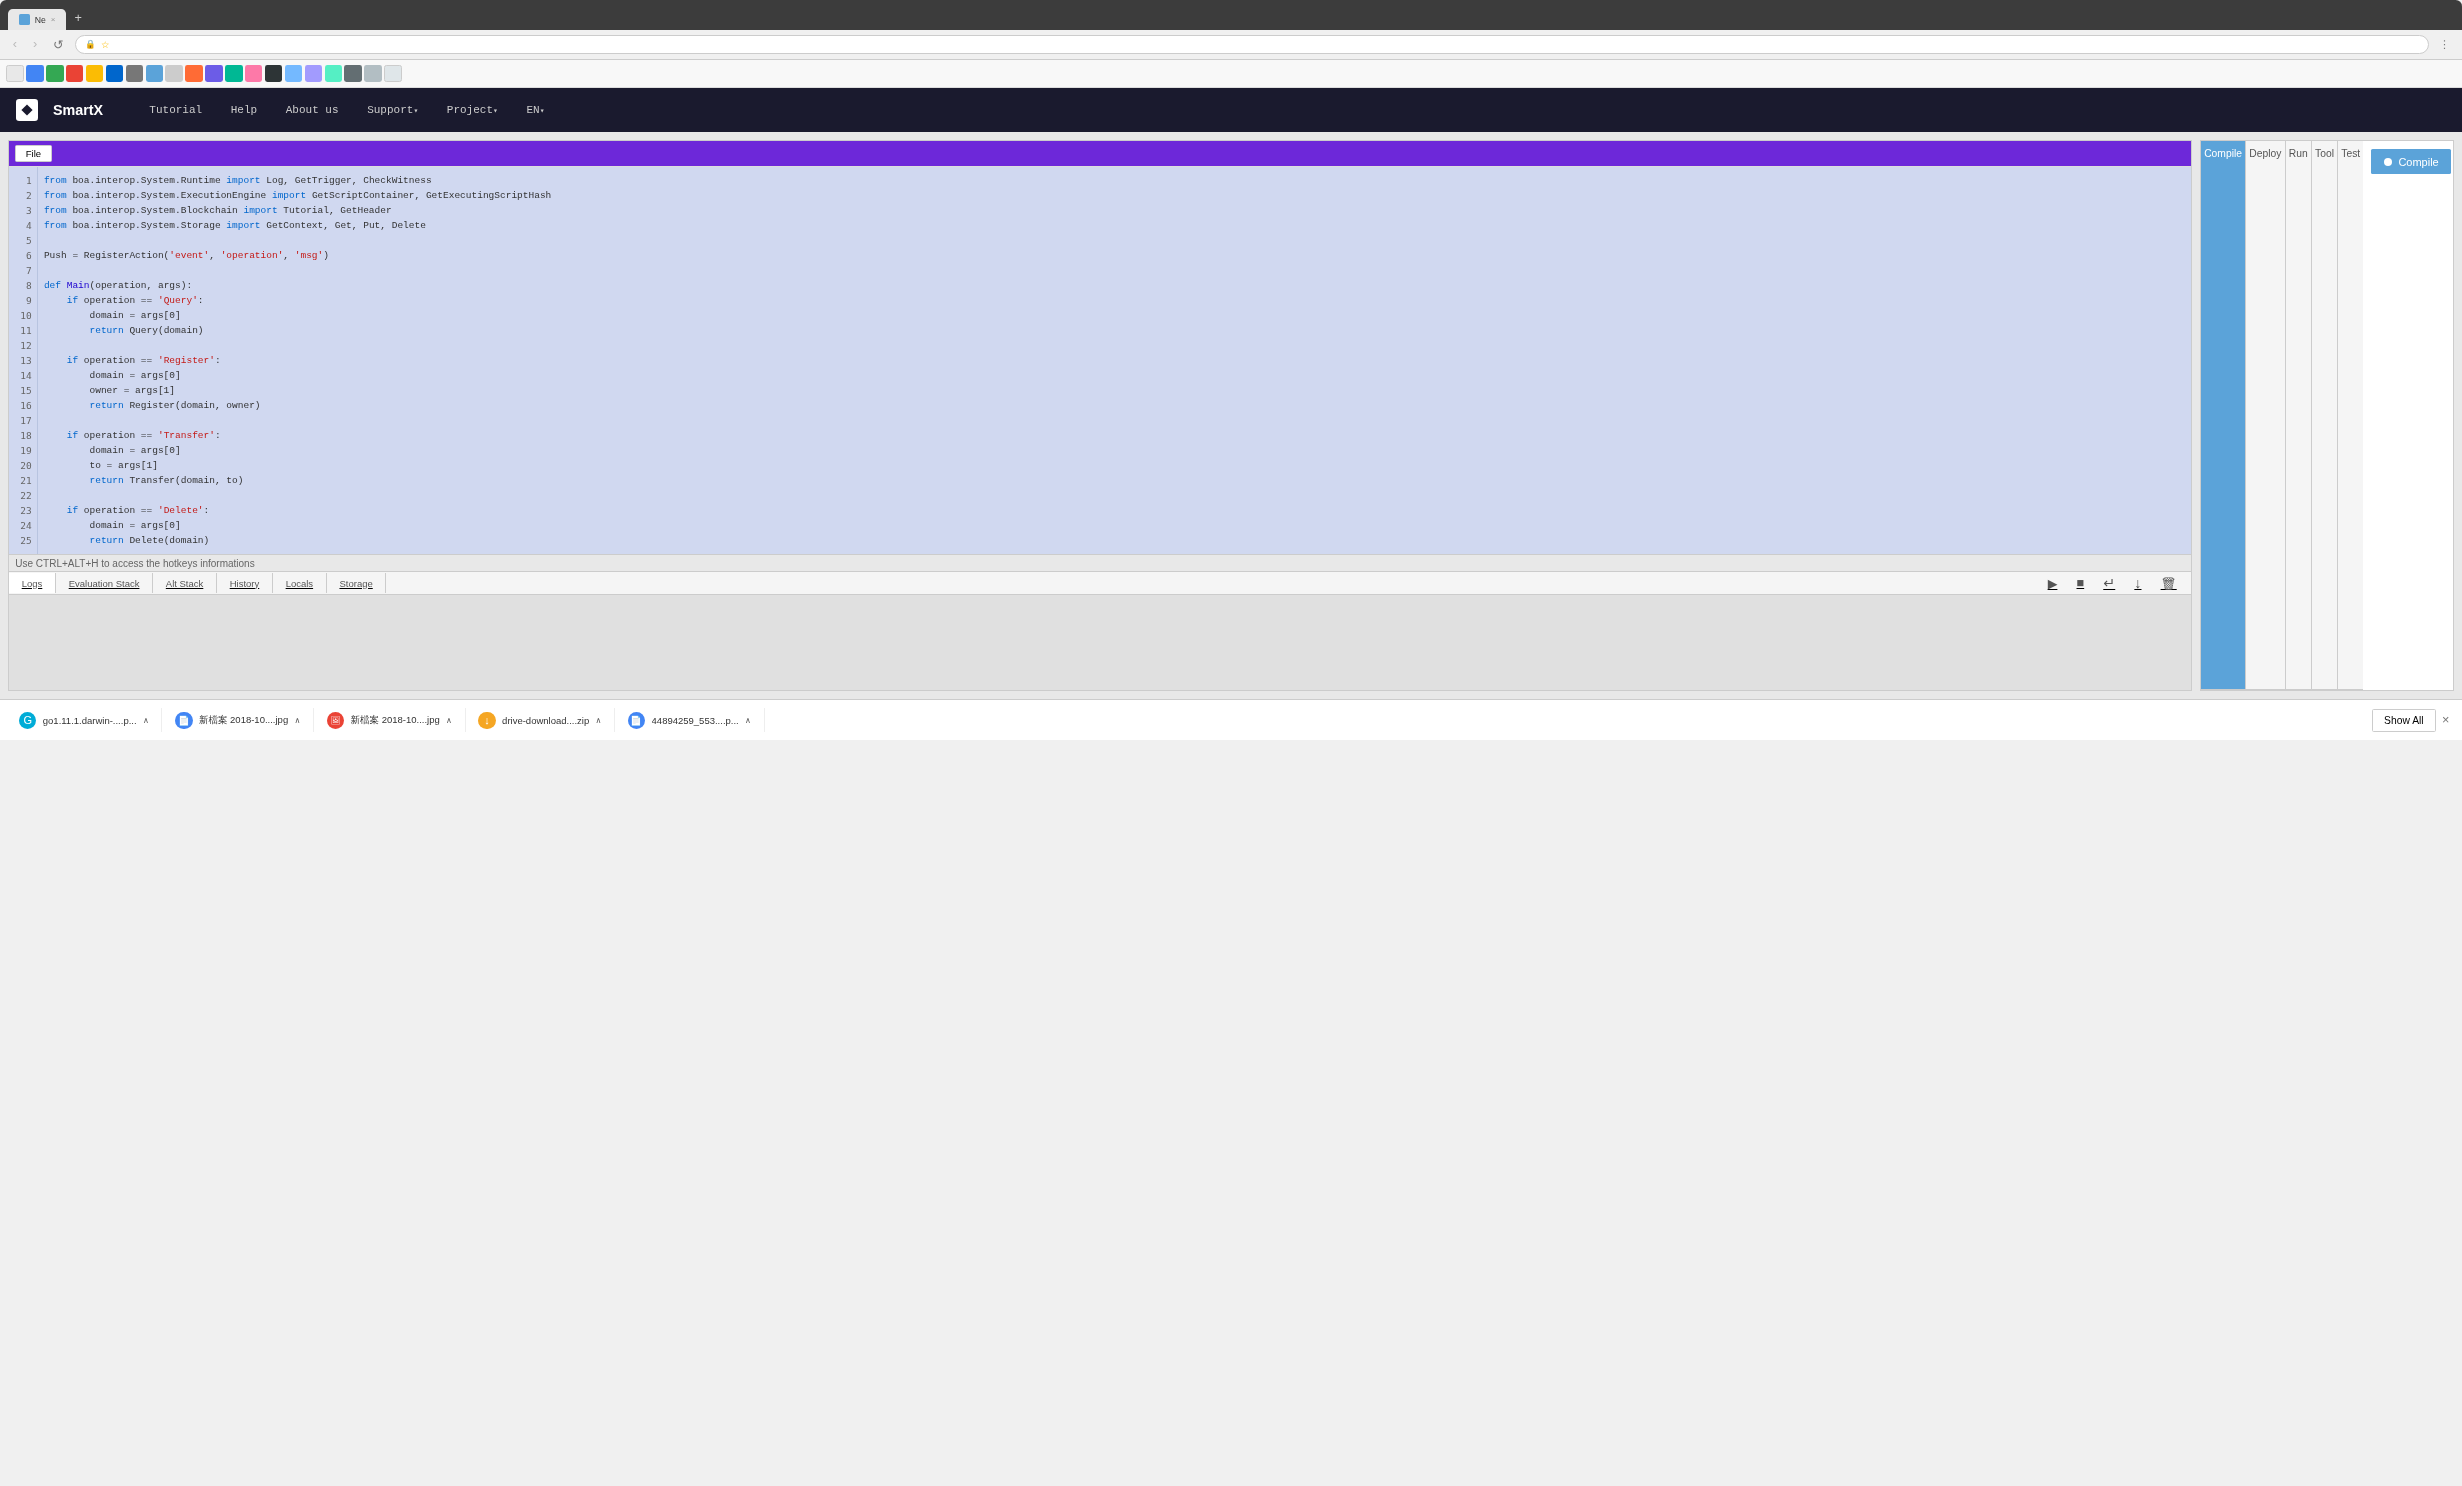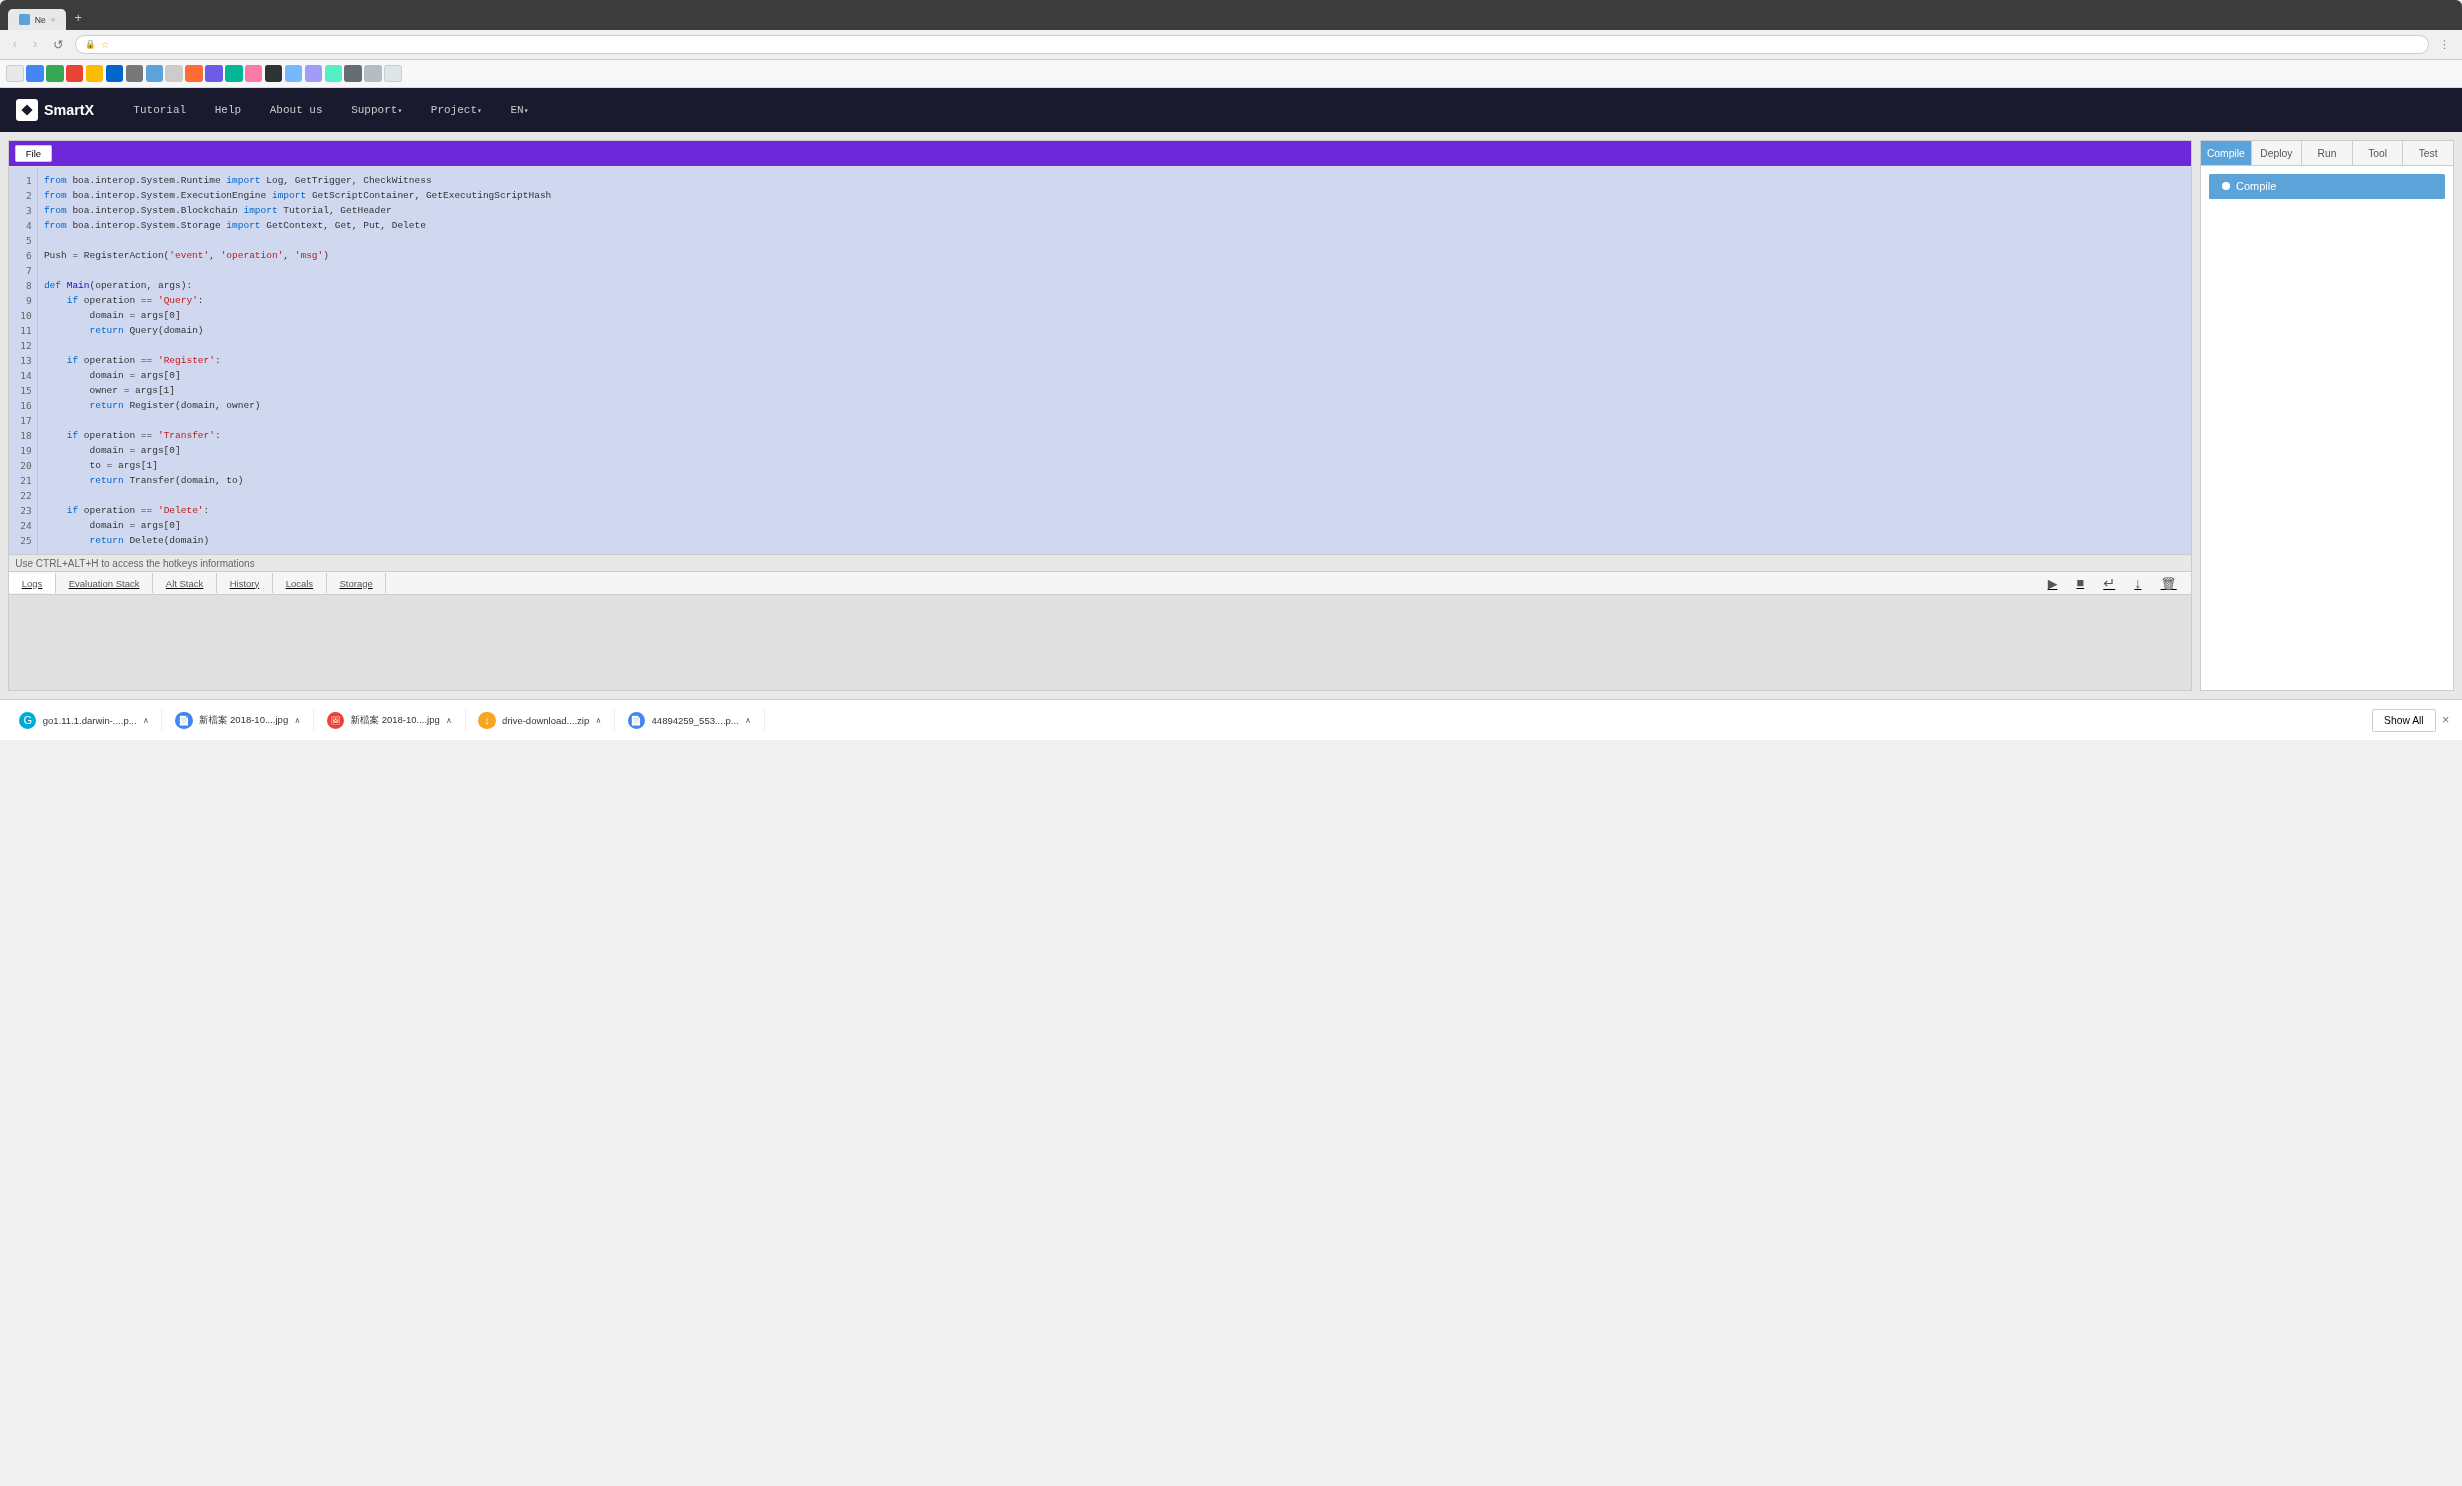--- a/index.html
+++ b/index.html
@@ -24,21 +24,21 @@
 
     
     .ext-toolbar { background: #f8f8f8; border-bottom: 0.8px solid #ddd; display: flex; align-items: center; padding: 2.4px 6.3px; gap: 2.4px; overflow: hidden; height: 28.6px; }
     .ext-item { width: 17.5px; height: 17.5px; background: #ccc; border-radius: 2.4px; display: inline-block; flex-shrink: 0; }
 
     
     .app { background: white; min-height: 476px; }
 
     
     .app-nav { background: #1a1a2e; display: flex; align-items: center; padding: 0 16px; height: 44px; }
-    .logo { display: flex; align-items: center; gap: 6px; color: white; font-size: 14.3px; font-weight: bold; margin-right: 25px; }
+    .logo { display: flex; align-items: center; gap: 15px; color: white; font-size: 14.3px; font-weight: bold; margin-right: 32px; }
     .logo-icon { width: 22px; height: 22px; background: white; border-radius: 3.2px; display: flex; align-items: center; justify-content: center; }
     .logo-icon svg { width: 16px; height: 16px; }
     .nav-links { display: flex; gap: 0; }
     .nav-link { color: #ccc; padding: 0 14.3px; height: 53px; display: flex; align-items: center; font-size: 11px; cursor: pointer; text-decoration: none; font-family: Liberation Mono, monospace; }
     .nav-link.has-arrow::after { content: ' ▾'; font-size: 8px; }
 
     
     .main-content { display: flex; padding: 8px; gap: 8px; background: #e8e8e8; }
 
     
@@ -70,21 +70,21 @@
     .bottom-tabs { display: flex; align-items: center; background: #f5f5f5; border-top: 0.8px solid #ccc; border-bottom: 0.8px solid #ccc; text-decoration: underline; }
     .bottom-tab { padding: 4.8px 12.7px; font-size: 9.5px; cursor: pointer; border-right: 0.8px solid #ccc; color: #555; }
     .bottom-tab.active { background: white; }
     .bottom-controls { margin-left: auto; display: flex; align-items: center; gap: 9.5px; padding: 0 9.5px; }
     .ctrl-btn { background: none; border: none; cursor: pointer; font-size: 12.7px; color: #555; padding: 3.2px 4.8px; }
 
     
     .bottom-panel { background: #e0e0e0; height: 95px; }
 
     
-    .right-panel { width: 254px; background: white; border: 0.8px solid #ccc; display: flex; flex-direction: column; }
+    .right-panel { width: 254px; background: white; border: 0.8px solid #ccc; display: flex; flex-direction: row; }
     .right-tabs { display: flex; border-bottom: 0.8px solid #ccc; }
     .right-tab { flex: 1; text-align: center; padding: 6.3px 3.2px; font-size: 10.3px; cursor: pointer; border-right: 0.8px solid #ccc; color: #555; background: #f5f5f5; }
     .right-tab:last-child { border-right: none; }
     .right-tab.active { background: #5ba3d9; color: white; }
     .right-tab-content { padding: 8px; flex: 1; }
 
     .compile-btn-row { display: flex; align-items: center; background: #5ba3d9; color: white; padding: 6.3px 12.7px; border-radius: 1.6px; cursor: pointer; font-size: 11px; gap: 6.3px; }
     .compile-dot { width: 8px; height: 8px; background: white; border-radius: 50%; }
 
     

